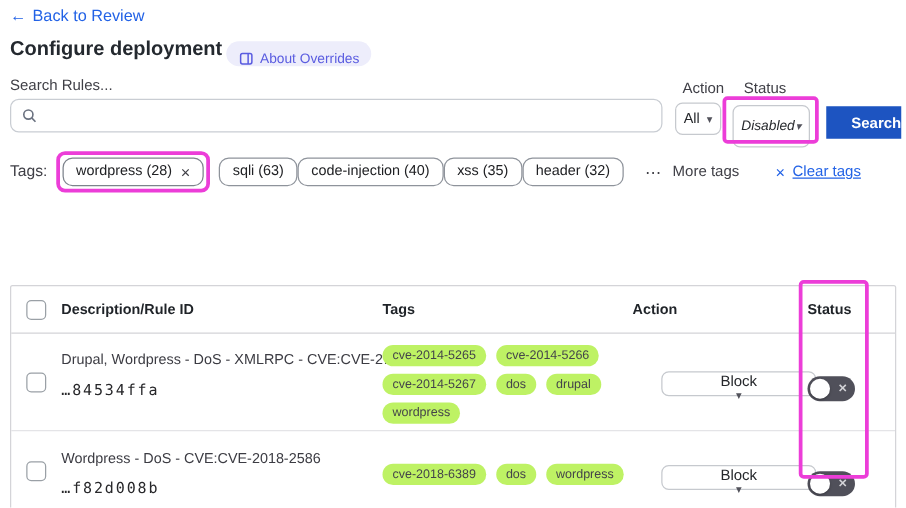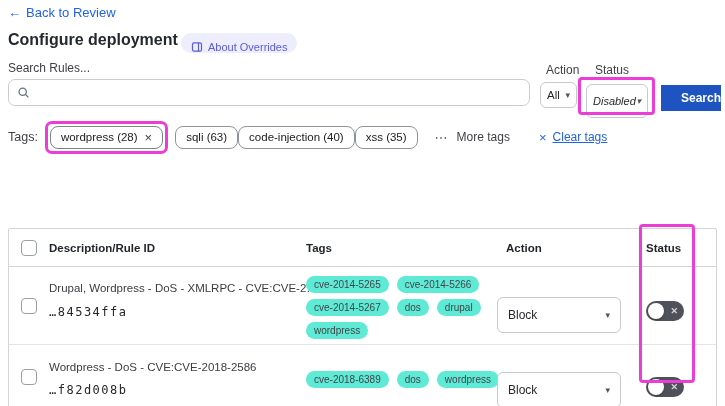--- a/index.html
+++ b/index.html
@@ -55,23 +55,23 @@
   .t-header { position:absolute; left:0; top:0; width:100%; height:38px; border-bottom:1px solid #d4d4d8; }
   .t-row1 { position:absolute; left:0; top:38px; width:100%; height:78px; border-bottom:1px solid #e4e4e7; }
   .t-row2 { position:absolute; left:0; top:116px; width:100%; height:64px; }
   .th { position:absolute; font-size:11.5px; font-weight:bold; color:#1f2328; top:13px; }
   .checkbox { position:absolute; left:12px; width:16px; height:16px; border:1.5px solid #9aa0a6;
     border-radius:4px; background:#fff; cursor:pointer; }
   .desc { position:absolute; left:40px; font-size:11.5px; color:#3c3c43; }
   .rule-id { position:absolute; left:40px; font-family:"DejaVu Sans Mono", monospace; font-size:12px;
     letter-spacing:1.5px; color:#27272a; }
   .row-tags { position:absolute; left:297px; width:198px; display:flex; flex-wrap:wrap; gap:6px 8px; }
-  .tag-chip { height:17px; display:inline-flex; align-items:center; padding:0 8px; background:#5eead4;
+  .tag-chip { height:17px; display:inline-flex; align-items:center; padding:0 8px; background:#bef264;
     border-radius:9px; font-size:10px; color:#44444a; white-space:nowrap; }
-  .dd-block { left:488px; width:124px; height:36px; padding:0 10px; font-size:12px; }
+  .dd-block { left:520px; width:124px; height:20px; padding:0 10px; font-size:12px;flex-direction:column; }
   .toggle { position:absolute; left:637px; width:38px; height:20px; background:#50505a; border-radius:10px;
     cursor:pointer; }
   .knob { position:absolute; left:2px; top:2px; width:16px; height:16px; background:#fff; border-radius:50%;
     box-shadow:0 1px 2px rgba(0,0,0,.3); }
   .toggle-x { position:absolute; right:6px; top:50%; transform:translateY(-50%); font-size:9px;
     color:#d4d4d8; font-weight:bold; line-height:1; }
 </style>
 </head>
 <body>
 
@@ -119,20 +119,21 @@
     <span class="sel-wrap">
       <span class="filter-pill sel-pill">
         <span>wordpress (28)</span>
         <span class="pill-x">×</span>
       </span>
     </span>
     <span style="display:inline-flex; ">
         <span class="filter-pill">sqli (63)</span>
         <span class="filter-pill">code-injection (40)</span>
         <span class="filter-pill">xss (35)</span>
+        <span class="filter-pill">header (32)</span>
       </span>
     <span class="more-tags">
       <span class="more-dots">⋯</span>
       <span>More tags</span>
     </span>
     <a class="clear-tags">
       <span class="clear-x">×</span>
       <span class="clear-label">Clear tags</span>
     </a>
   </div>

